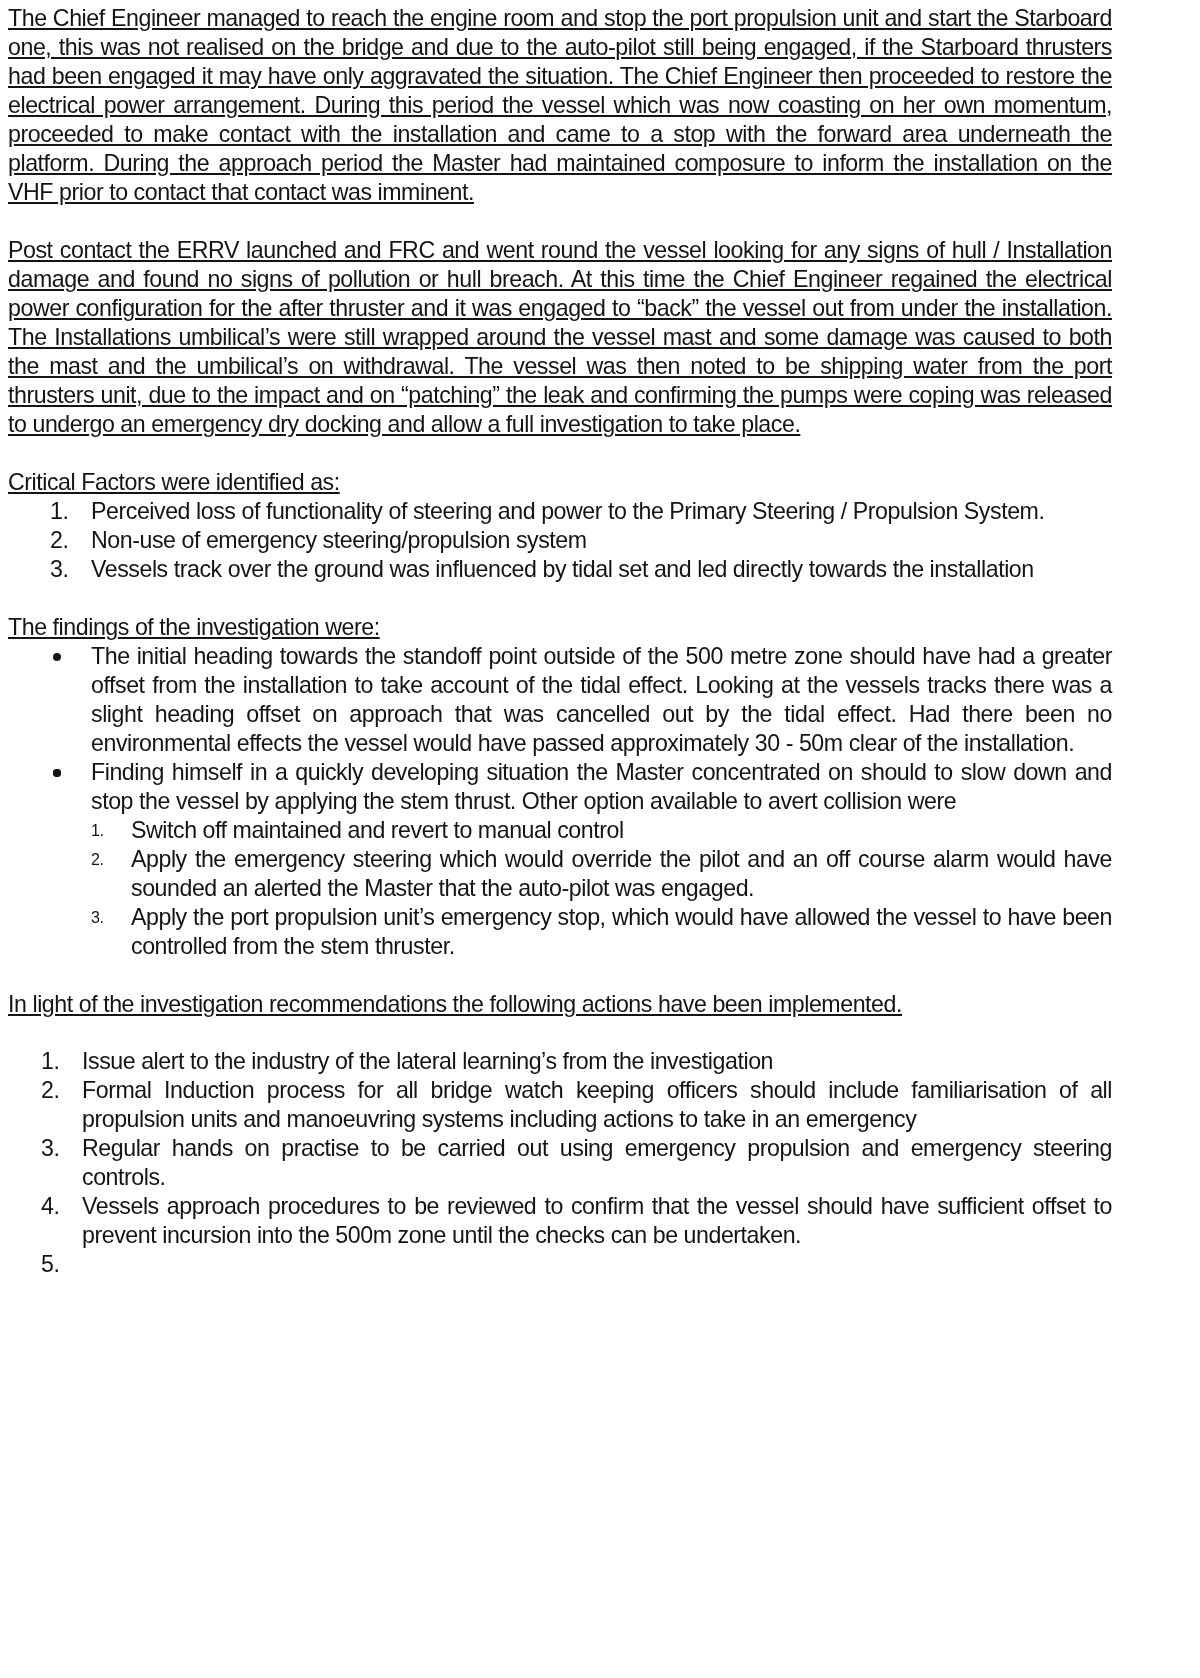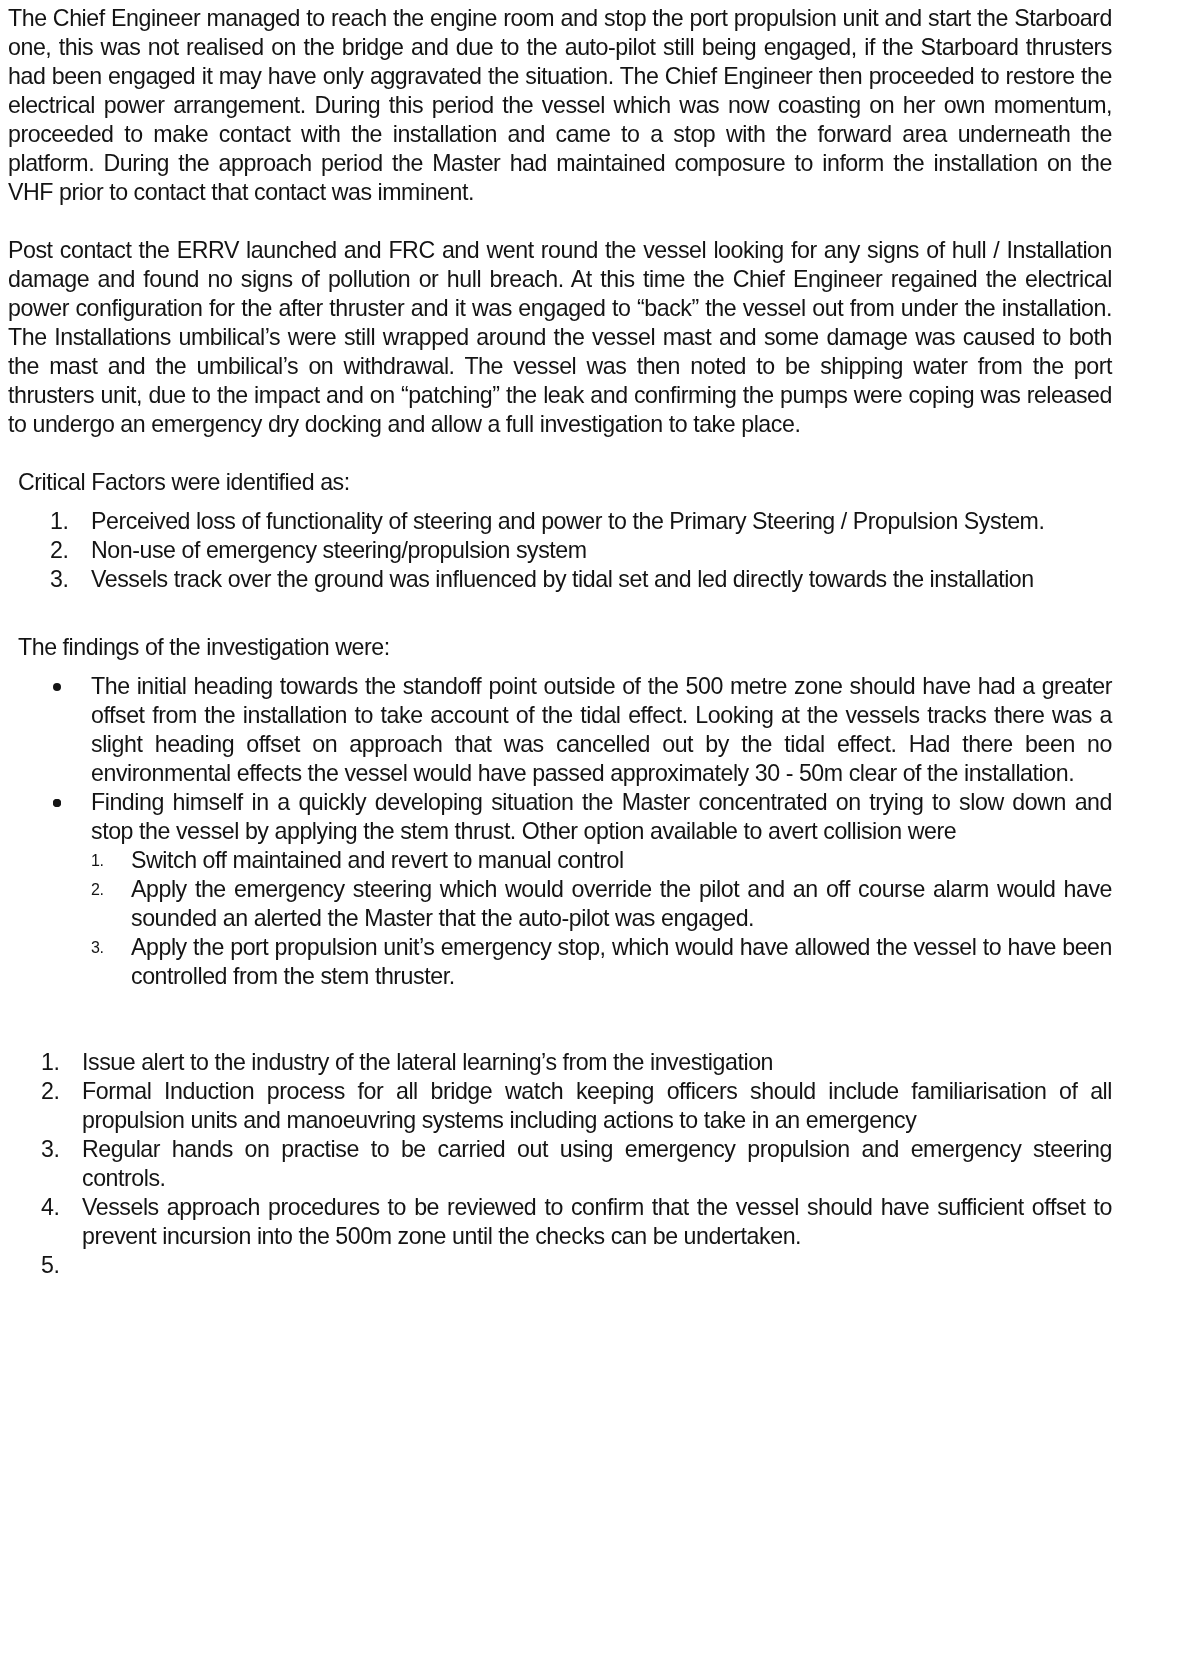--- a/index.html
+++ b/index.html
@@ -18,23 +18,24 @@
       letter-spacing: -0.45px;
     }
     .page {
       position: relative;
       padding: 4px 0 0 8px;
       width: 1104px;
     }
     p {
       margin: 0;
       text-align: justify;
+      text-decoration: underline;
     }
     .para { margin-bottom: 29px; }
-    .list-intro { margin: 10px; }
+    .list-intro { margin: 0; }
     .list {
       list-style: none;
       margin: 0;
       padding: 0;
     }
     .list li {
       position: relative;
       text-align: justify;
     }
     .marker {
@@ -100,40 +101,41 @@
   <ul class="list find">
     <li>
       <span class="bullet"></span>
       <span>The initial heading towards the standoff point outside of the 500 metre zone should have had a greater offset from the installation to take account of the tidal effect. Looking at the vessels tracks there was a slight heading offset on approach that was cancelled out by the tidal effect.  Had there been no environmental effects the vessel would have passed approximately 30 - 50m clear of the installation.</span>
     </li>
     <li>
       <span class="bullet"></span>
     </li>
     <li>
       <span class="bullet"></span>
-      <span>Finding himself in a quickly developing situation the Master concentrated on trying to slow down and stop the vessel by applying the stem thrust. Other option available to avert collision were</span>
+      <span>Finding himself in a quickly developing situation the Master concentrated on should to slow down and stop the vessel by applying the stem thrust. Other option available to avert collision were</span>
       <ol class="list sub">
         <li>
           <span class="marker">1.</span>
           <span>Switch off maintained and revert to manual control</span>
         </li>
         <li>
           <span class="marker">2.</span>
           <span>Apply the emergency steering which would override the pilot and an off course alarm would have sounded an alerted the Master that the auto-pilot was engaged.</span>
         </li>
         <li>
           <span class="marker">3.</span>
           <span> Apply the port propulsion unit’s emergency stop, which would have allowed the vessel to have been controlled from the stem thruster.</span>
         </li>
       </ol>
     </li>
   </ul>
 
   <div class="gap"></div>
 
+  <p class="list-intro">In light of the investigation recommendations the following actions have been implemented.</p>
 
   <div class="gap-s"></div>
 
   <ol class="list actions">
     <li>
       <span class="marker">1.</span>
       <span>Issue alert to the industry of the lateral learning’s from the investigation</span>
     </li>
     <li>
       <span class="marker">2.</span>

